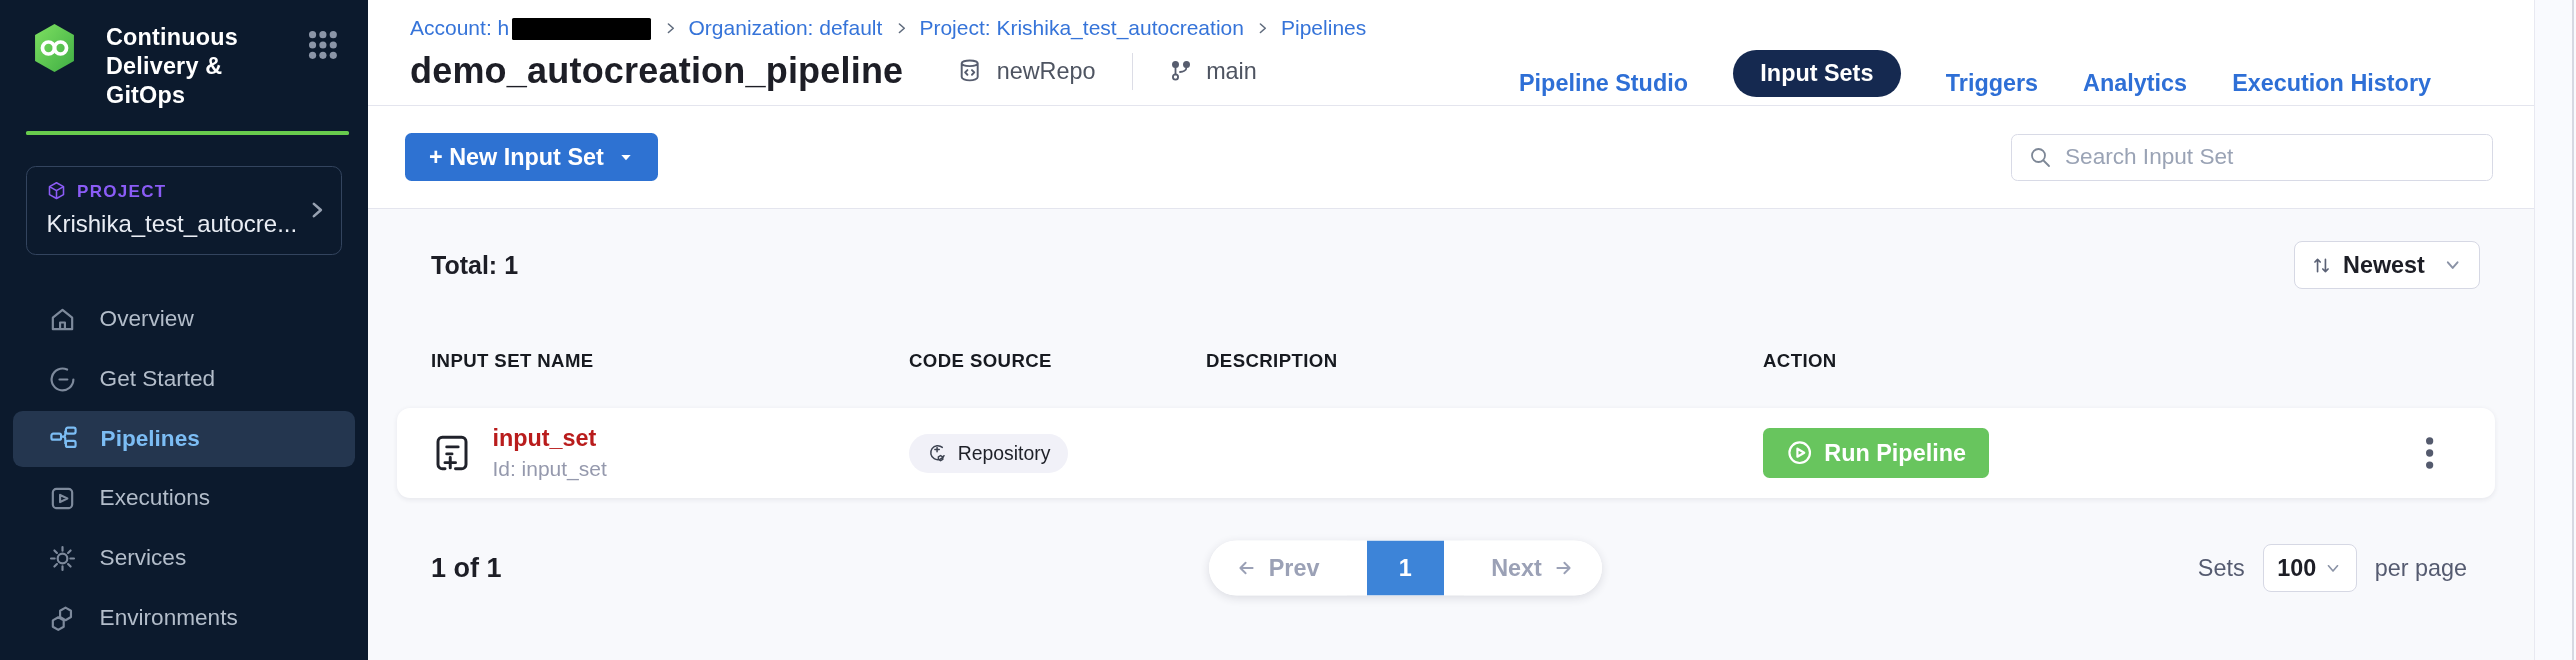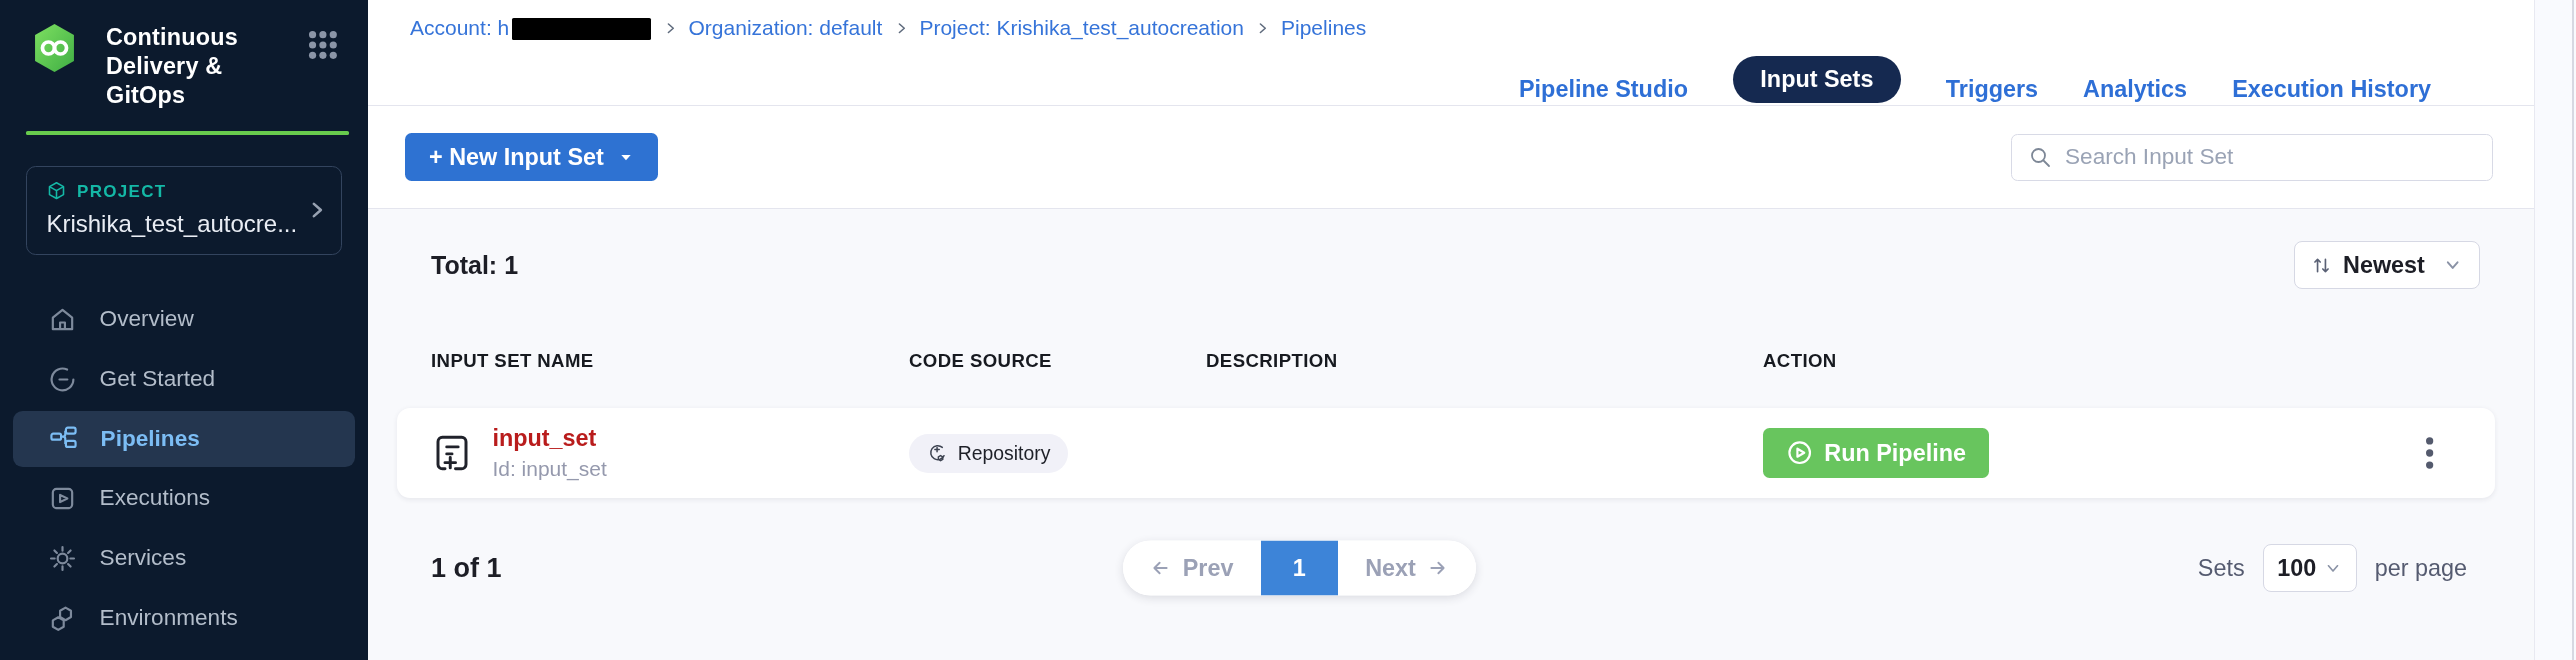--- a/index.html
+++ b/index.html
@@ -9,33 +9,33 @@
 
   
   .sidebar { width:368px; height:660px; background:#0c1a2d; flex:0 0 368px; color:#b3bdca; position:relative; }
   .logo-row { display:flex; align-items:flex-start; padding:22.6px 29px 0 31px; }
   .logo-hex { width:47px; height:50px; flex:0 0 47px; }
   .logo-text { margin-left:28px; font-size:23.4px; font-weight:700; line-height:29px; color:#ffffff; letter-spacing:0.2px; }
   .grid-icon { margin-left:auto; margin-top:6.5px; color:#8b95a7; }
   .green-rule { height:4px; background:#68cb4d; margin:21px 19.4px 0 26px; border-radius:1.6px; }
 
   .project-box { margin:31px 26px 0 26px; border:1.6px solid #33445e; border-radius:9.7px; padding:14.5px 42px 16px 19.4px; position:relative; cursor:pointer; }
-  .project-label { display:flex; align-items:center; gap:9.7px; color:#14b8a6; font-size:17px; font-weight:700; letter-spacing:1.3px; }
+  .project-label { display:flex; align-items:center; gap:9.7px; color:#8b5cf6; font-size:17px; font-weight:700; letter-spacing:1.3px; }
   .project-name { margin-top:8px; color:#e9edf4; font-size:24px; white-space:nowrap; overflow:hidden; }
   .project-chevron { position:absolute; right:14.5px; top:50%; transform:translateY(-50%); color:#97a1b1; }
 
   .nav { margin-top:34px; display:flex; flex-direction:column; }
   .nav-item { height:60px; display:flex; align-items:center; padding-left:48px; gap:22.6px; cursor:pointer; font-size:22.6px; color:#b3bdca; }
   .nav-item .nicon { width:29px; height:29px; color:#7e8a9c; flex:0 0 29px; }
   .nav-item.active { background:#24364f; margin:1.6px 13px; border-radius:9.7px; height:56px; padding-left:36px; color:#7cbdf4; font-weight:600; }
   .nav-item.active .nicon { color:#7cbdf4; }
 
   
   .main { width:2166px; flex:0 0 2166px; display:flex; flex-direction:column; height:660px; }
-  .topbar { height:106px; background:#ffffff; border-bottom:1.6px solid #e4e5ee; display:flex; justify-content:space-between; padding:0 103px 2px 42px; }
+  .topbar { height:106px; background:#ffffff; border-bottom:1.6px solid #e4e5ee; display:flex; justify-content:space-between; padding:0 103px 8px 42px; }
   .breadcrumb { padding-top:16px; display:flex; align-items:center; gap:11.3px; font-size:21px; color:#3674d9; }
   .breadcrumb a { color:#3674d9; text-decoration:none; cursor:pointer; }
   .crumb-sep { color:#5f6b7d; display:flex; }
   .redact { display:inline-block; width:139px; height:22px; background:#000; border-radius:1.6px; vertical-align:middle; margin-left:3.2px; }
   .title-row { margin-top:9.7px; display:flex; align-items:center; }
   .page-title { font-size:36px; font-weight:700; color:#1d1e26; letter-spacing:0.2px; }
   .repo-chip { display:flex; align-items:center; gap:13px; margin-left:53px; color:#4e5461; font-size:23.4px; }
   .repo-chip .cicon { color:#575d6e; }
   .v-divider { width:1.6px; height:37px; background:#dcdde6; margin:0 36px; }
   .top-nav { display:flex; align-items:flex-end; gap:45px; font-size:23.4px; font-weight:600; }
@@ -70,21 +70,21 @@
   .name-lines { display:flex; flex-direction:column; gap:5.6px; }
   .is-name { font-size:23.4px; font-weight:600; color:#b91c1c; }
   .is-id { font-size:21px; color:#9599ad; }
   .badge { display:inline-flex; align-items:center; height:39px; padding:0 18px; gap:9.7px; background:#f1f1f8; border-radius:19.4px; font-size:19.4px; color:#1e2028; }
   .badge .bicon { color:#3c4250; display:flex; }
   .btn-run { height:50px; padding:0 22.6px; background:#68c55e; border:none; border-radius:6.5px; color:#fff; font-family:inherit; font-size:23.4px; font-weight:700; display:flex; align-items:center; gap:11.3px; cursor:pointer; }
   .kebab { margin-left:auto; margin-right:53px; color:#545a6d; cursor:pointer; padding:6.5px; display:flex; }
 
   .pagination { margin-top:42px; height:56px; display:flex; align-items:center; padding-left:34px; padding-right:28px; position:relative; }
   .page-count { font-size:27px; font-weight:700; color:#1d1e26; }
-  .pager { position:absolute; left:726px; top:50%; transform:translateY(-50%); height:55px; background:#fff; border-radius:28px; box-shadow:0 2.4px 9.7px rgba(40,41,61,.14); display:flex; align-items:center; overflow:hidden; }
+  .pager { position:absolute; left:812px; top:50%; transform:translateY(-50%); height:55px; background:#fff; border-radius:28px; box-shadow:0 2.4px 9.7px rgba(40,41,61,.14); display:flex; align-items:center; overflow:hidden;gap:20px; }
   .pager .pbtn { padding:0 27.4px; height:55px; display:flex; align-items:center; gap:11.3px; color:#9ba1b6; font-size:23.4px; font-weight:600; cursor:pointer; background:#fff; border:none; font-family:inherit; }
   .pager .pnum { width:77px; height:55px; background:#3d84d8; color:#fff; font-size:23.4px; font-weight:600; display:flex; align-items:center; justify-content:center; cursor:pointer; }
   .show-group { margin-left:auto; display:flex; align-items:center; gap:18px; color:#555b70; font-size:23.4px; }
   .size-select { width:94px; height:48px; background:#fff; border:1.6px solid #d6d8e4; border-radius:8px; display:flex; align-items:center; justify-content:center; gap:8px; font-size:23.4px; font-weight:600; color:#1d1e26; cursor:pointer; }
   .size-select .chev { color:#8b93a6; display:flex; }
 
   
   .scroll-strip { width:42px; flex:0 0 42px; height:660px; background:#f9fafe; border-left:1.6px solid #e8e9f1; position:relative; }
   .scroll-strip::after { content:""; position:absolute; right:1.6px; top:0; bottom:0; width:2.4px; background:#d7d8e2; }
   svg { display:block; }
@@ -208,20 +208,40 @@
           <a>Organization: default</a>
           <svg class="crumb-sep" width="14.5" height="14.5" viewBox="0 0 24 24" fill="none" stroke="#5f6b7d" stroke-width="2.6" stroke-linecap="round" stroke-linejoin="round">
               <path d="M9 5l8 7-8 7"></path>
             </svg>
           <a>Project: Krishika_test_autocreation</a>
           <svg class="crumb-sep" width="14.5" height="14.5" viewBox="0 0 24 24" fill="none" stroke="#5f6b7d" stroke-width="2.6" stroke-linecap="round" stroke-linejoin="round">
               <path d="M9 5l8 7-8 7"></path>
             </svg>
           <a>Pipelines</a>
         </div>
+        <div class="title-row">
+          <span class="page-title">demo_autocreation_pipeline</span>
+          <span class="repo-chip">
+            <svg class="cicon" width="27.4" height="27.4" viewBox="0 0 24 24" fill="none" stroke="currentColor" stroke-width="1.7" stroke-linecap="round" stroke-linejoin="round">
+                <path d="M5 5.5C5 4.1 8.1 3 12 3s7 1.1 7 2.5M5 5.5v12C5 19 8.1 20.5 12 20.5s7-1.5 7-3v-12M5 5.5C5 6.9 8.1 8 12 8s7-1.1 7-2.5"></path>
+                <path d="M10 11.5l-2 2 2 2M14 11.5l2 2-2 2"></path>
+              </svg>
+            <span>newRepo</span>
+          </span>
+          <span class="v-divider"></span>
+          <span class="repo-chip" style="margin-left:0">
+            <svg class="cicon" width="24" height="24" viewBox="0 0 24 24" fill="none" stroke="currentColor" stroke-width="1.8" stroke-linecap="round">
+                <circle cx="6.5" cy="18" r="2.6"></circle>
+                <circle cx="6.5" cy="5.5" r="2.6" fill="currentColor"></circle>
+                <circle cx="17.5" cy="5.5" r="2.6" fill="currentColor"></circle>
+                <path d="M6.5 8.1v7.3M17.5 8.1c0 3.4-3.5 4.9-6.5 4.9"></path>
+              </svg>
+            <span>main</span>
+          </span>
+        </div>
       </div>
       <nav class="top-nav">
         <span class="nav-link">Pipeline Studio</span>
         <span class="nav-pill">Input Sets</span>
         <span class="nav-link">Triggers</span>
         <span class="nav-link">Analytics</span>
         <span class="nav-link">Execution History</span>
       </nav>
     </header>
 

